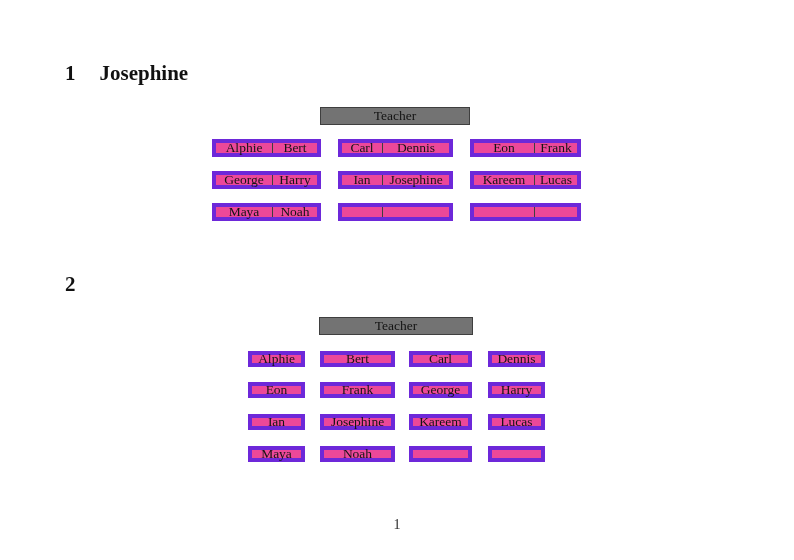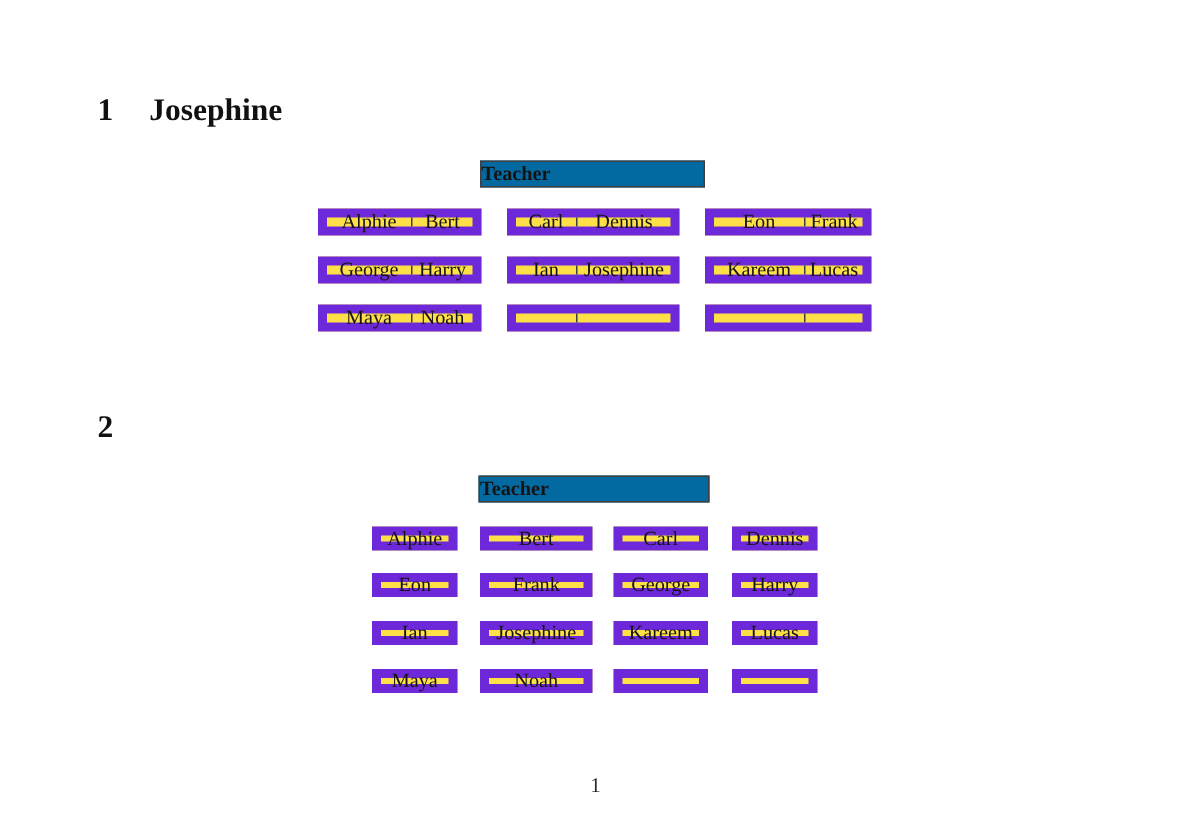--- a/index.html
+++ b/index.html
@@ -22,35 +22,34 @@
     line-height: 20px;
     color: #111111;
     white-space: nowrap;
   }
   .heading-0 { top: 63px; }
   .heading-1 { top: 274px; }
   .teacher {
     position: absolute;
     box-sizing: border-box;
     border: 1px solid #3f3f3f;
-    background: #0369a1;
+    background: #737373;
     display: flex;
     align-items: center;
-    justify-content: flex-start;
+    justify-content: center;
     font-size: 13.5px;
     line-height: 1;
-    font-weight: bold;
   }
   .teacher-0 { left: 320px; top: 107px; width: 150px; height: 18px; }
   .teacher-1 { left: 319px; top: 317px; width: 154px; height: 18px; }
   .desk {
     position: absolute;
     box-sizing: border-box;
-    border: 6px solid #6d28d9;
-    background: #fde047;
+    border: 4px solid #6d28d9;
+    background: #ec4899;
     display: flex;
     align-items: stretch;
     text-align: right;
   }
   .cell {
     box-sizing: border-box;
     display: flex;
     align-items: center;
     justify-content: center;
     font-size: 13.5px;

